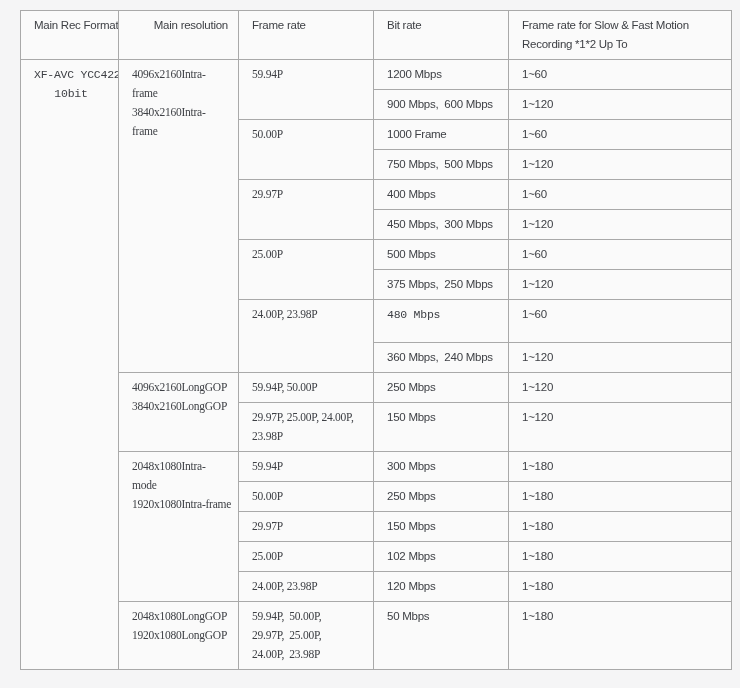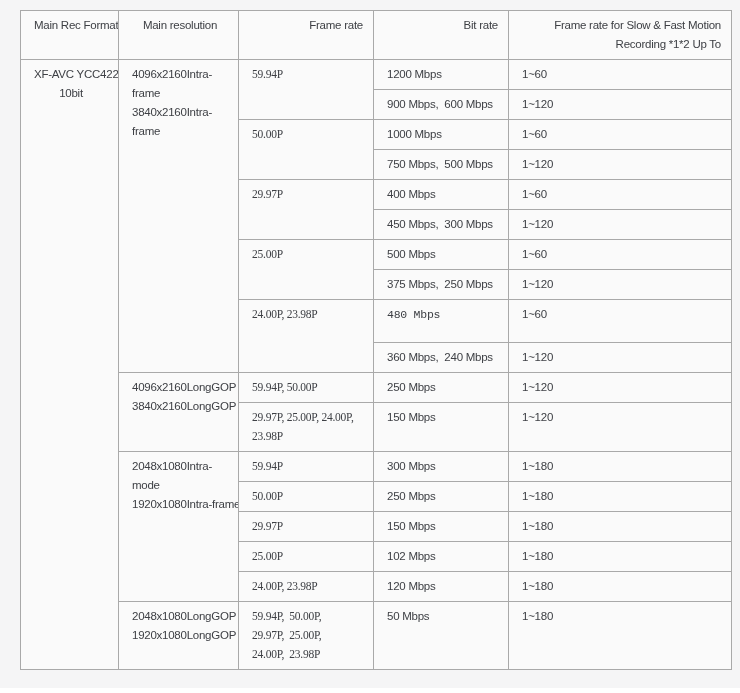--- a/index.html
+++ b/index.html
@@ -27,24 +27,24 @@
     white-space:pre;
     color:#3e4045;
     overflow:hidden;
   }
   tr { height:29px; }
   tr.r-hdr { height:48px; }
   tr.r-t43 { height:43px; }
   tr.r-t44 { height:44px; }
   tr.r-t62 { height:62px; }
 
-  td.thl { padding:8px 6px 5px 12px; text-align:center; }
-  td.thc { padding:8px 4px 5px 4px; text-align:right; }
-  td.rec { text-align:center; padding:7px 4px 5px 4px; }
-  td.res { padding-top:7px; }
+  td.thl { padding:8px 6px 5px 12px; text-align:right; }
+  td.thc { padding:8px 4px 5px 4px; text-align:left; }
+  td.rec { text-align:center; padding:7px 4px 5px 4px;font-family:Liberation Mono, monospace; }
+  td.res { padding-top:7px;font-family:Liberation Serif, serif; }
   td.fr  { letter-spacing:-0.4px;font-family:Liberation Serif, serif; }
   td.b480 { padding-left:20px; padding-top:13px;font-family:Liberation Mono, monospace; }
 
   .footnotes {
     position:absolute; left:21px; top:651px;
     font-size:11.5px; line-height:18.5px; letter-spacing:-0.15px;
     color:#3e4045; white-space:pre;
   }
   .bottom-strip {
     position:absolute; left:0; bottom:0; width:740px; height:5px;
@@ -85,21 +85,21 @@
       <td class="fr" rowspan="2">59.94P</td>
       <td>1200 Mbps</td>
       <td>1~60</td>
     </tr>
     <tr>
       <td>900 Mbps,&nbsp; 600 Mbps</td>
       <td>1~120</td>
     </tr>
     <tr>
       <td class="fr" rowspan="2">50.00P</td>
-      <td>1000 Mbps</td>
+      <td>1000 Frame</td>
       <td>1~60</td>
     </tr>
     <tr>
       <td>750 Mbps,&nbsp; 500 Mbps</td>
       <td>1~120</td>
     </tr>
     <tr>
       <td class="fr" rowspan="2">29.97P</td>
       <td>400 Mbps</td>
       <td>1~60</td>

